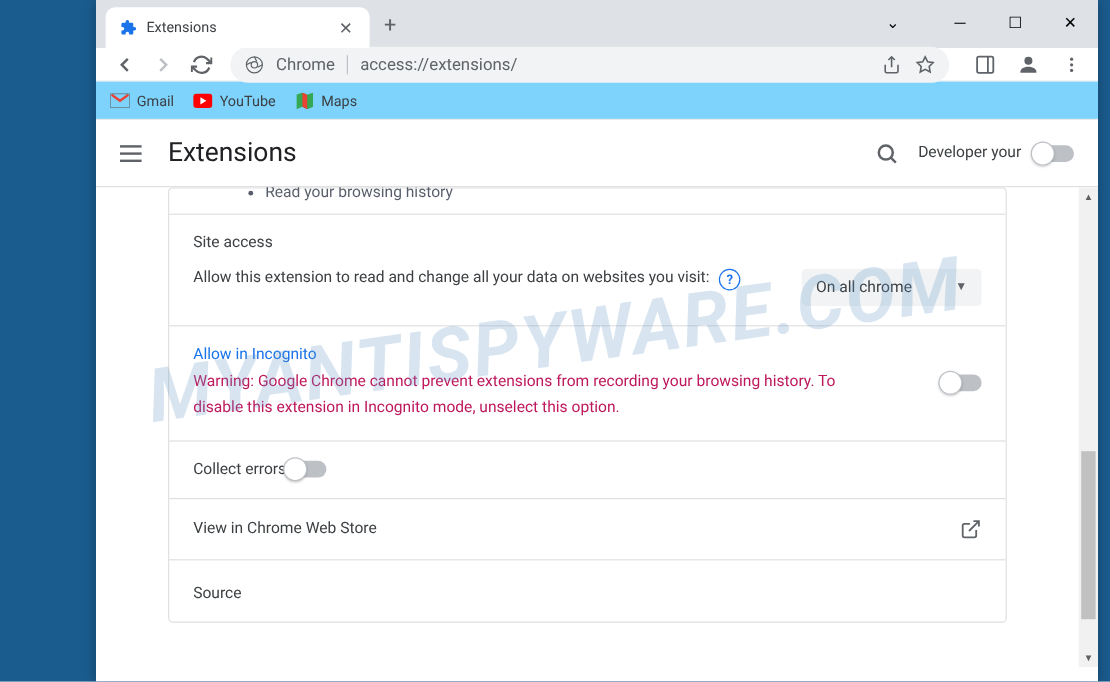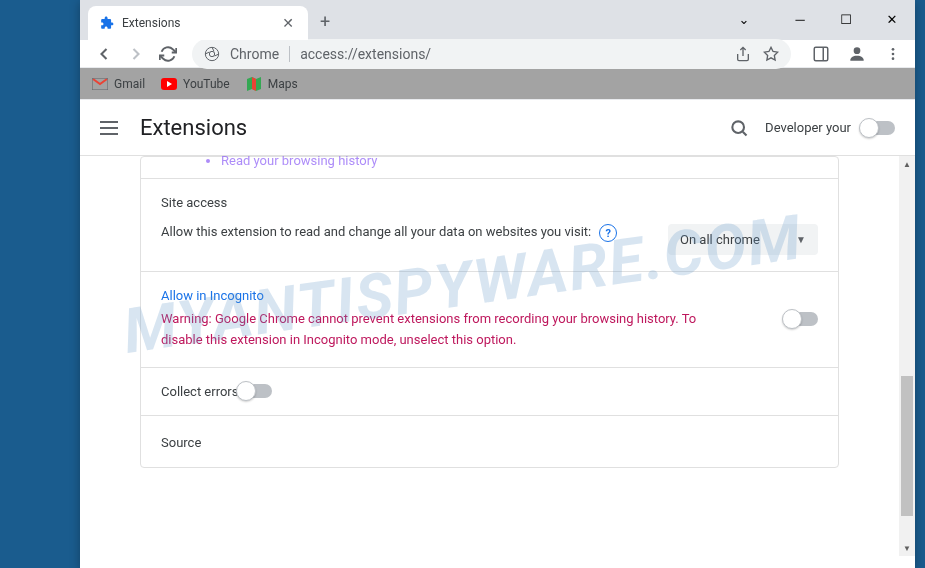--- a/index.html
+++ b/index.html
@@ -24,40 +24,40 @@
     .nav-btn.disabled { color: #bdc1c6; }
     .omnibox { flex: 1; height: 30px; background: #f1f3f4; border-radius: 15px; display: flex; align-items: center; padding: 0 12px; margin: 0 8px; }
     .omnibox-icon { color: #5f6368; margin-right: 10px; }
     .omnibox-prefix { color: #5f6368; font-size: 14px; padding-right: 10px; border-right: 1px solid #bdc1c6; margin-right: 10px; }
     .omnibox-url { color: #5f6368; font-size: 14px; flex: 1; }
     .omnibox-actions { display: flex; gap: 12px; color: #5f6368; }
     .toolbar-right { display: flex; gap: 8px; align-items: center; margin-left: 8px; }
     .toolbar-icon { width: 28px; height: 28px; display: flex; align-items: center; justify-content: center; color: #5f6368; }
     
     
-    .bookmarks-bar { height: 32px; background: #a3a3a3; display: flex; align-items: center; padding: 0 12px; gap: 16px; border-bottom: 1px solid #e8eaed; }
+    .bookmarks-bar { height: 32px; background: #7dd3fc; display: flex; align-items: center; padding: 0 12px; gap: 16px; border-bottom: 1px solid #e8eaed; }
     .bookmark { display: flex; align-items: center; gap: 6px; font-size: 12px; color: #3c4043; cursor: pointer; }
     .bookmark-icon { width: 16px; height: 16px; display: flex; align-items: center; justify-content: center; font-size: 12px; }
     
     
     .ext-header { height: 56px; background: #fff; border-bottom: 1px solid #e0e0e0; display: flex; align-items: center; padding: 0 20px; }
     .menu-icon { width: 24px; height: 24px; display: flex; flex-direction: column; justify-content: center; gap: 4px; cursor: pointer; margin-right: 16px; }
     .menu-icon span { display: block; height: 2px; background: #5f6368; width: 18px; }
     .ext-title { font-size: 22px; color: #202124; font-weight: 400; }
     .ext-header-right { margin-left: auto; display: flex; align-items: center; gap: 16px; }
     .search-icon-btn { color: #5f6368; cursor: pointer; }
     .dev-mode { display: flex; align-items: center; gap: 10px; font-size: 13px; color: #3c4043; }
     
     
     .content-wrapper { position: relative; height: calc(100% - 168px); overflow: hidden; }
     .content-scroll { position: absolute; left: 0; right: 16px; top: 0; bottom: 0; overflow-y: auto; }
     .ext-card { margin: 0 60px; background: #fff; border: 1px solid #e0e0e0; border-radius: 4px; }
     .ext-section { padding: 16px 20px; border-bottom: 1px solid #e0e0e0; }
     .ext-section:last-child { border-bottom: none; }
-    .history-item { color: #8b5cf6; font-size: 13px; list-style: disc; margin-left: 60px; margin-top: -8px; filter: blur(0.5px); opacity: 0.7; }
+    .history-item { color: #0f172a; font-size: 13px; list-style: disc; margin-left: 60px; margin-top: -8px; filter: blur(0.5px); opacity: 0.7; }
     .section-label { font-size: 13px; color: #3c4043; margin-bottom: 14px; }
     .site-access-row { display: flex; align-items: flex-start; gap: 8px; }
     .site-access-text { font-size: 13px; color: #3c4043; }
     .help-icon { width: 18px; height: 18px; border: 1.5px solid #1a73e8; border-radius: 50%; color: #1a73e8; display: inline-flex; align-items: center; justify-content: center; font-size: 11px; font-weight: bold; }
     .dropdown { margin-left: auto; background: #f1f3f4; border-radius: 4px; padding: 8px 12px; display: flex; align-items: center; gap: 30px; font-size: 13px; color: #3c4043; cursor: pointer; min-width: 150px; }
     .dropdown-arrow { margin-left: auto; color: #5f6368; font-size: 10px; }
     .incognito-title { color: #1a73e8; font-size: 13px; margin-bottom: 6px; }
     .incognito-warning { font-size: 13px; color: #be185d; line-height: 1.6; padding-right: 60px; }
     .toggle-row { display: flex; align-items: center; }
     .toggle-label { font-size: 13px; color: #3c4043; }
@@ -245,20 +245,28 @@
           </div>
           <div class="toggle"></div>
         </div>
 
 
         <div class="ext-section toggle-row">
           <span class="toggle-label">Collect errors</span>
           <div class="toggle"></div>
         </div>
 
+        <div class="ext-section webstore-row">
+          <span class="toggle-label">View in Chrome Web Store</span>
+          <span class="open-icon">
+            <svg width="18" height="18" viewBox="0 0 24 24" fill="none" stroke="#5f6368" stroke-width="2">
+                <path d="M18 13v6a2 2 0 01-2 2H5a2 2 0 01-2-2V8a2 2 0 012-2h6M15 3h6v6M10 14L21 3"></path>
+              </svg>
+          </span>
+        </div>
 
         <div class="ext-section">
           <span class="toggle-label">Source</span>
         </div>
 
       </div>
     </div>
 
     <div class="scrollbar">
       <div class="scroll-arrow">▲</div>

